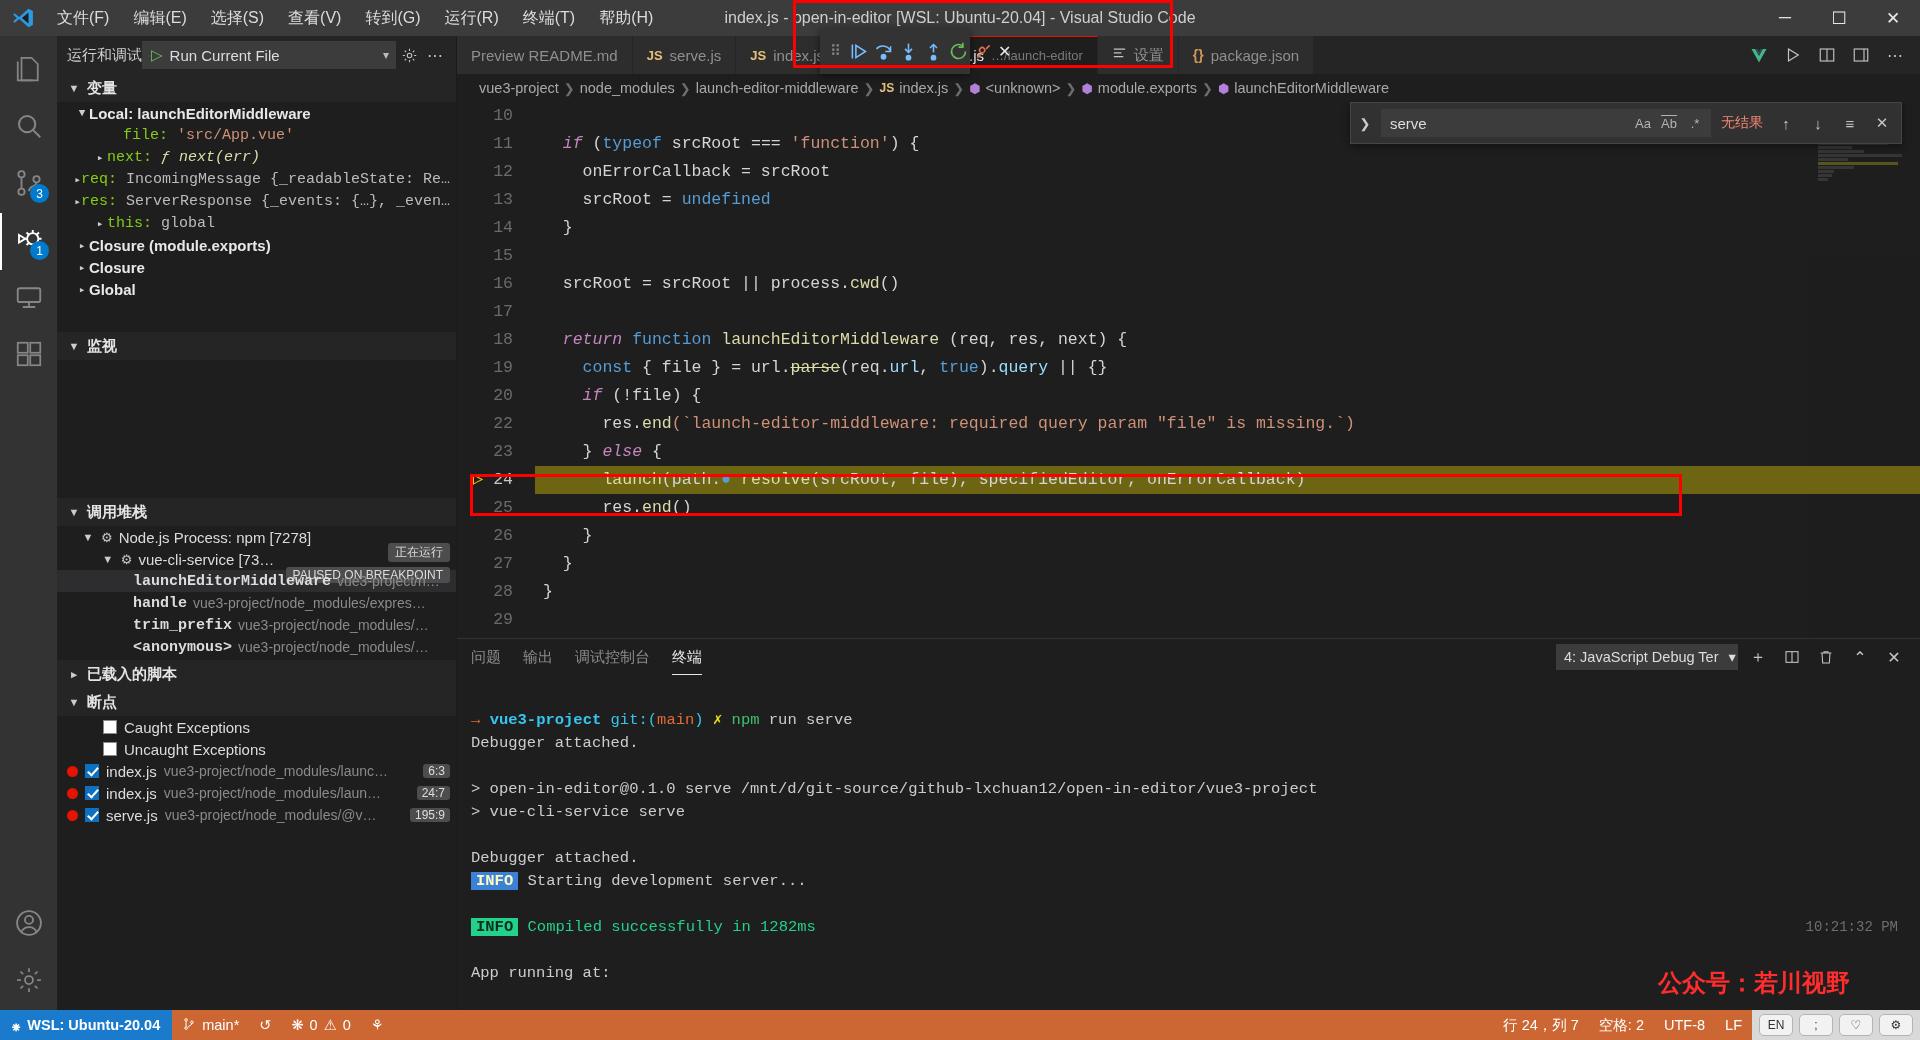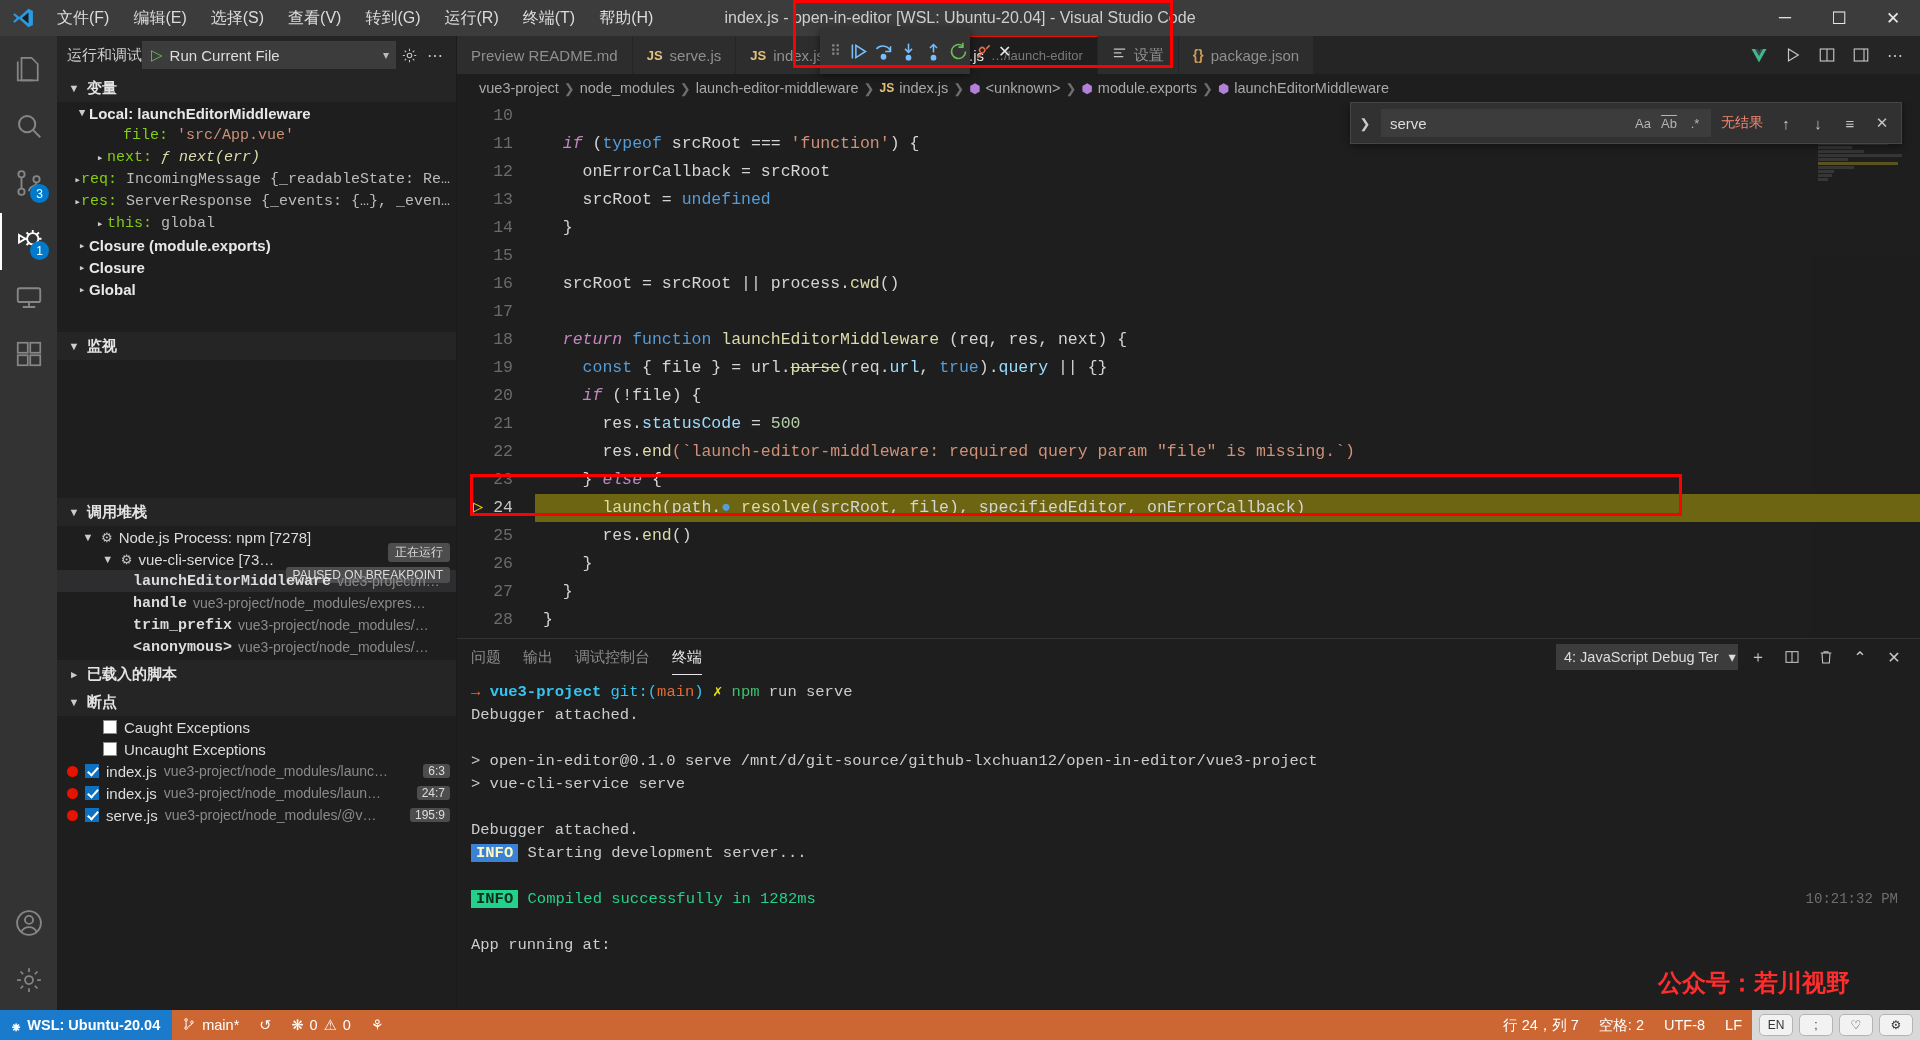--- a/index.html
+++ b/index.html
@@ -184,21 +184,21 @@
   .ptab.active::after { content:''; position:absolute; left:0; right:0; bottom:-4px; height:1px; background:#e7e7e7;}
   .panel-actions { margin-left:auto; display:flex; align-items:center; gap:6px; padding-right:12px;}
   .term-select {
     background:#3c3c3c; color:#ddd; font-size:14.5px; height:26px; display:flex; align-items:center;
     padding:0 8px; gap:10px; max-width:182px; overflow:hidden; white-space:nowrap;
   }
   .pa-btn { width:28px;height:26px;display:flex;align-items:center;justify-content:center;color:#c5c5c5;font-size:16px;}
 
   .term-body {
     flex:1 1 auto; overflow:hidden; padding: 6px 0 0 14px; position:relative;
-    font-family:"Liberation Mono", monospace; font-size:15.5px; line-height:23px; color:#cccccc;
+    font-family:"Liberation Mono", monospace; font-size:15.5px; line-height:23px; color:#cccccc;margin-top:28px;
   }
   .t-arrow { color:#e06c34; }
   .t-proj  { color:#35c5f0; font-weight:bold;}
   .t-git   { color:#35c5f0; }
   .t-main  { color:#e06c34; }
   .t-x     { color:#e5e510; font-weight:bold;}
   .t-npm   { color:#3fc26b; }
   .t-plain { color:#cccccc; }
   .tag-info { background:#3b82d6; color:#fef9c3; padding:0 5px; font-weight:bold;}
   .tag-done { background:#23d18b; color:#0b2e1f; padding:0 5px; font-weight:bold;}
@@ -604,21 +604,20 @@
             <div class="cline"><div class="gutter">11</div><div class="ctext"><span class="ctext-inner"><span class="pun">  </span><span class="k">if</span><span class="pun"> (</span><span class="kw2">typeof</span><span class="pun"> srcRoot </span><span class="pun">===</span><span class="pun"> </span><span class="str">'function'</span><span class="pun">) {</span></span></div></div>
             <div class="cline"><div class="gutter">12</div><div class="ctext"><span class="ctext-inner"><span class="pun">    onErrorCallback = srcRoot</span></span></div></div>
             <div class="cline"><div class="gutter">13</div><div class="ctext"><span class="ctext-inner"><span class="pun">    srcRoot = </span><span class="kw2">undefined</span></span></div></div>
             <div class="cline"><div class="gutter">14</div><div class="ctext"><span class="ctext-inner"><span class="pun">  }</span></span></div></div>
             <div class="cline"><div class="gutter">15</div><div class="ctext"><span class="ctext-inner"></span></div></div>
             <div class="cline"><div class="gutter">16</div><div class="ctext"><span class="ctext-inner"><span class="pun">  srcRoot = srcRoot </span><span class="pun">||</span><span class="pun"> process.</span><span class="fn">cwd</span><span class="pun">()</span></span></div></div>
             <div class="cline"><div class="gutter">17</div><div class="ctext"><span class="ctext-inner"></span></div></div>
             <div class="cline"><div class="gutter">18</div><div class="ctext"><span class="ctext-inner"><span class="pun">  </span><span class="k">return</span><span class="pun"> </span><span class="kw2">function</span><span class="pun"> </span><span class="fn">launchEditorMiddleware</span><span class="pun"> (req, res, next) {</span></span></div></div>
             <div class="cline"><div class="gutter">19</div><div class="ctext"><span class="ctext-inner"><span class="pun">    </span><span class="kw2">const</span><span class="pun"> { file } = url.</span><span class="fn strike">parse</span><span class="pun">(req.</span><span class="var">url</span><span class="pun">, </span><span class="kw2">true</span><span class="pun">).</span><span class="var">query</span><span class="pun"> || {}</span></span></div></div>
             <div class="cline"><div class="gutter">20</div><div class="ctext"><span class="ctext-inner"><span class="pun">    </span><span class="k">if</span><span class="pun"> (!file) {</span></span></div></div>
-            <div class="cline"><div class="gutter">21</div><div class="ctext"><span class="ctext-inner"><span class="pun">      res.</span><span class="var">statusCode</span><span class="pun"> = </span><span class="num">500</span></span></div></div>
             <div class="cline"><div class="gutter">22</div><div class="ctext"><span class="ctext-inner"><span class="pun">      res.</span><span class="fn">end</span><span class="str">(`launch-editor-middleware: required query param "file" is missing.`)</span></span></div></div>
             <div class="cline"><div class="gutter">23</div><div class="ctext"><span class="ctext-inner"><span class="pun">    } </span><span class="k">else</span><span class="pun"> {</span></span></div></div>
             <div class="cline exec"><div class="exec-bg"></div><div class="gutter cur">24<span class="bp-arrow">▷</span></div><div class="ctext"><span class="ctext-inner"><span class="pun">      </span><span class="fn">launch</span><span class="pun">(path.</span><span class="inline-dot">●</span><span class="pun"> </span><span class="fn">resolve</span><span class="pun">(srcRoot, file), specifiedEditor, onErrorCallback)</span></span></div></div>
             <div class="cline"><div class="gutter">25</div><div class="ctext"><span class="ctext-inner"><span class="pun">      res.</span><span class="fn">end</span><span class="pun">()</span></span></div></div>
             <div class="cline"><div class="gutter">26</div><div class="ctext"><span class="ctext-inner"><span class="pun">    }</span></span></div></div>
             <div class="cline"><div class="gutter">27</div><div class="ctext"><span class="ctext-inner"><span class="pun">  }</span></span></div></div>
             <div class="cline"><div class="gutter">28</div><div class="ctext"><span class="ctext-inner"><span class="pun">}</span></span></div></div>
             <div class="cline"><div class="gutter">29</div><div class="ctext"><span class="ctext-inner"></span></div></div>
           </div>
 

